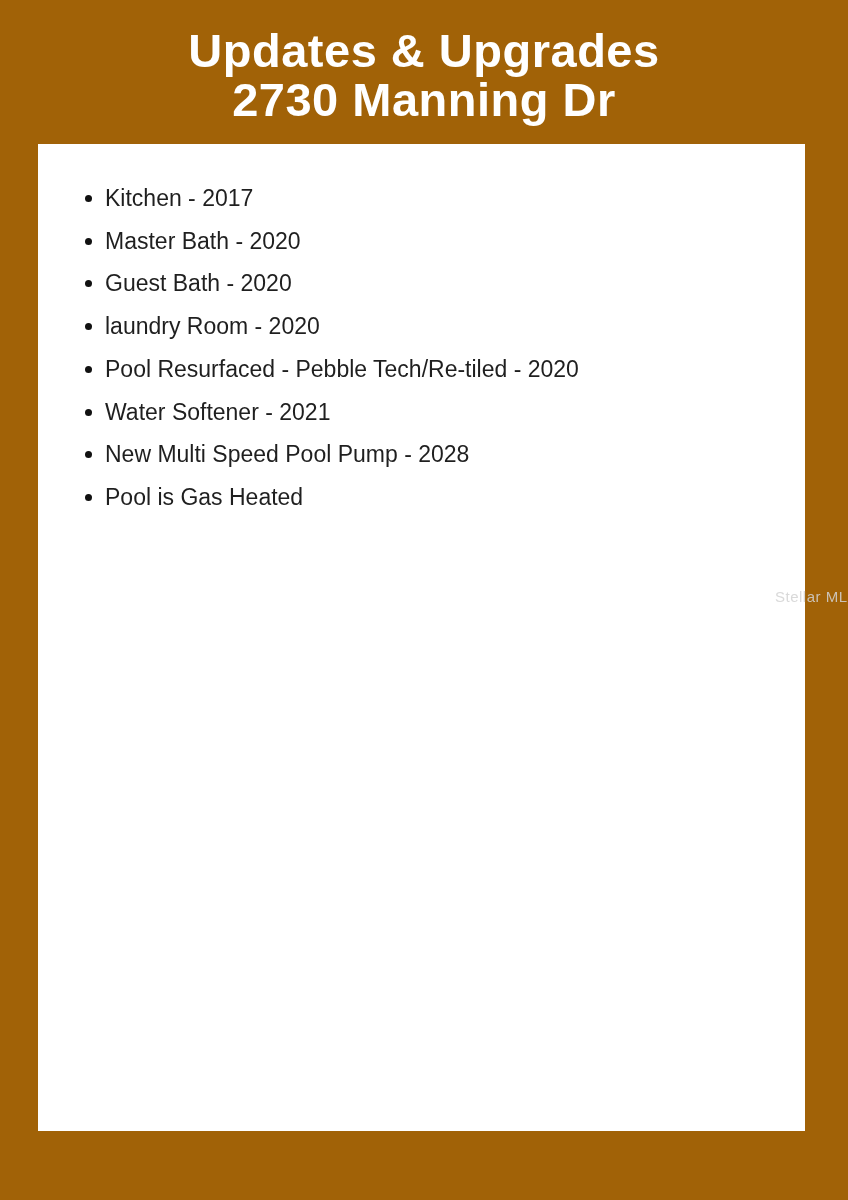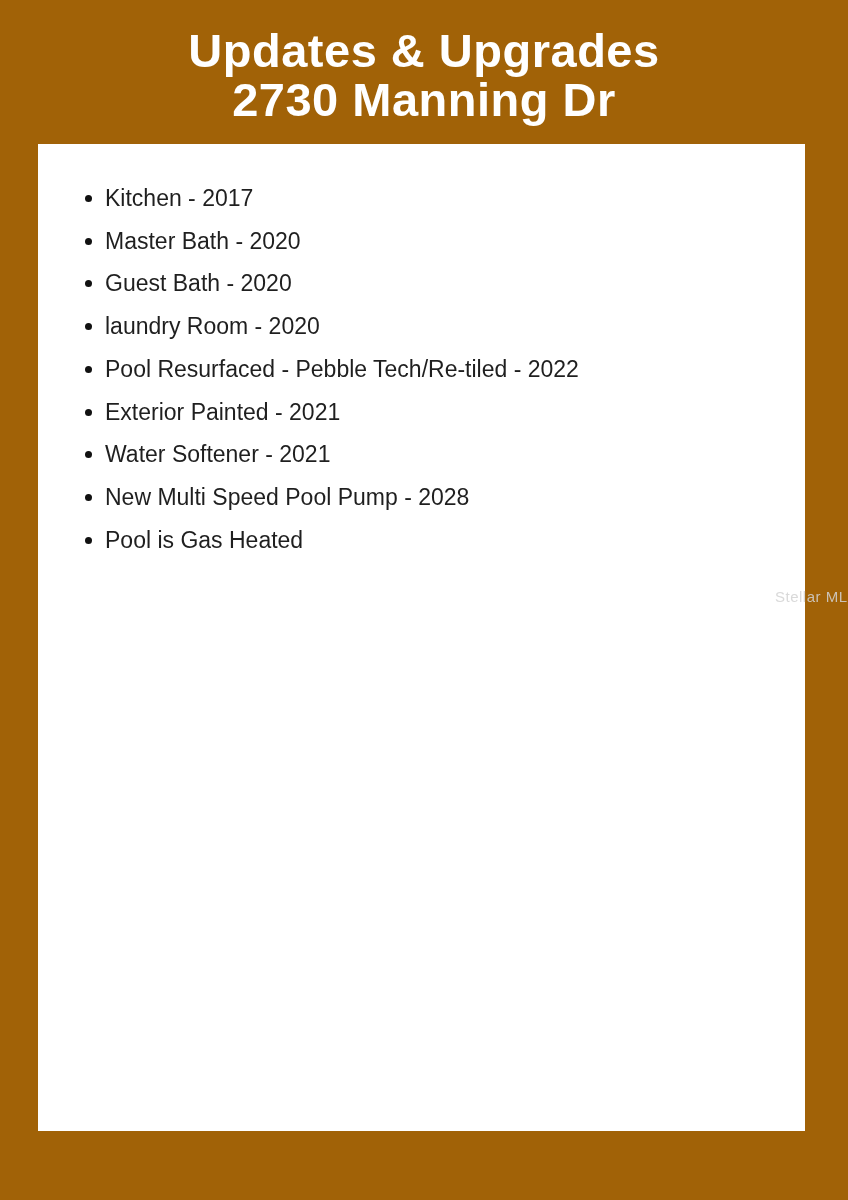--- a/index.html
+++ b/index.html
@@ -75,22 +75,21 @@
     <div>Updates &amp; Upgrades</div>
     <div>2730 Manning Dr</div>
   </div>
 
   <div class="card">
     <ul class="updates-list">
       <li>Kitchen - 2017</li>
       <li>Master Bath - 2020</li>
       <li>Guest Bath - 2020</li>
       <li>laundry Room - 2020</li>
-      <li>Pool Resurfaced - Pebble Tech/Re-tiled - 2022</li>
-      <li>Exterior Painted - 2021</li>
+      <li>Pool Resurfaced - Pebble Tech/Re-tiled - 2020</li>
       <li>Water Softener - 2021</li>
       <li>New Multi Speed Pool Pump - 2028</li>
       <li>Pool is Gas Heated</li>
     </ul>
   </div>
 
   <div class="watermark">Stellar MLS</div>
 
 </div>
 

